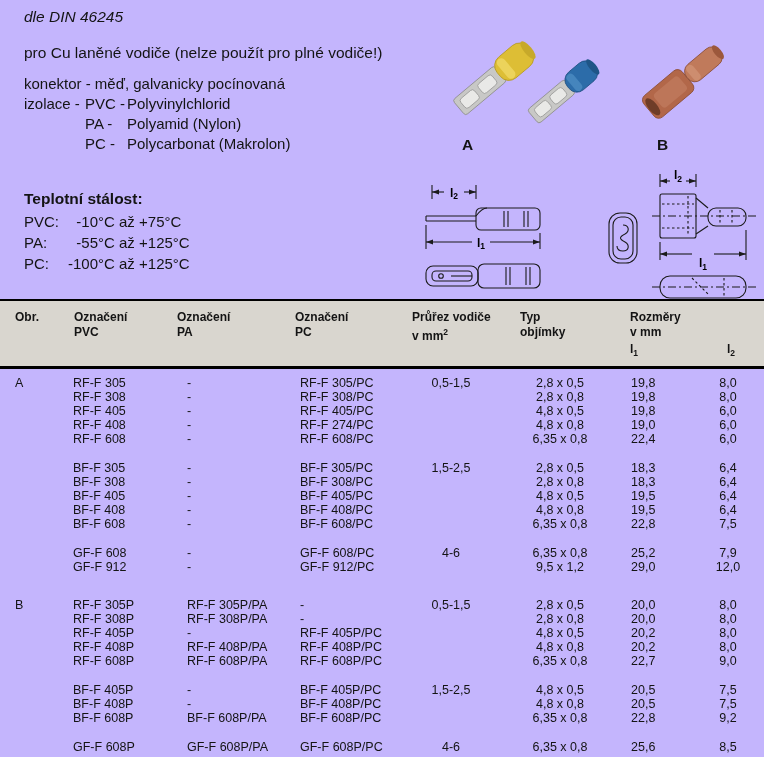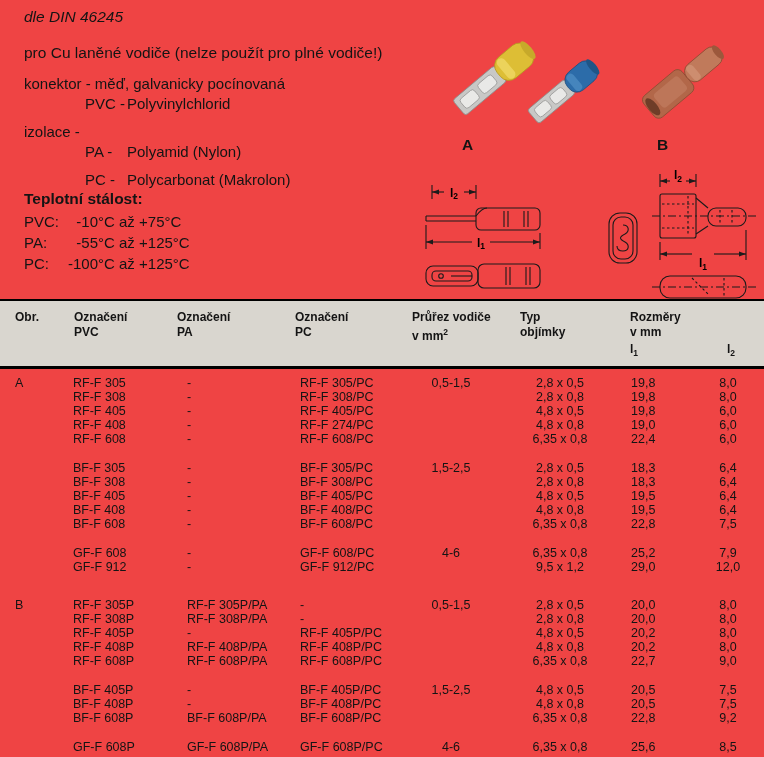--- a/index.html
+++ b/index.html
@@ -1,27 +1,27 @@
 <!DOCTYPE html>
 <html><head>
 <meta charset="utf-8">
 <style>
   html,body { margin:0; padding:0; background:#ffffff; }
   .page {
     position:relative; width:764px; height:757px; overflow:hidden;
-    background:#ef4444; color:#141414;
+    background:#c4b5fd; color:#141414;
     font-family:"Liberation Sans", sans-serif;
   }
   
   .din-note   { position:absolute; left:24px; top:8px;  font-size:15.5px; font-style:italic; }
   .usage-note { position:absolute; left:24px; top:44px; font-size:15.5px; }
   .material   { position:absolute; left:24px; top:74px; font-size:15px; line-height:20px; }
   .mat-title  { font-weight:bold; font-size:15.5px; margin-bottom:2px; }
   .mat-row    { display:flex; white-space:nowrap; }
-  .mat-prefix { display:inline-block; width:61px;margin-top:28px; }
+  .mat-prefix { display:inline-block; width:61px; }
   .mat-abbr   { display:inline-block; width:42px; }
   .temp       { position:absolute; left:24px; top:188px; font-size:15px; line-height:21px; }
   .temp-title { font-weight:bold; font-size:15.5px; margin-bottom:2px; }
   .temp-row   { display:flex; }
   .temp-label { display:inline-block; width:44px; }
   .temp-value { white-space:pre; }
   
   .photo-a { position:absolute; left:433px; top:20px; }
   .photo-b { position:absolute; left:633px; top:20px; }
   .fig-label { position:absolute; font-weight:bold; font-size:15.5px; }

